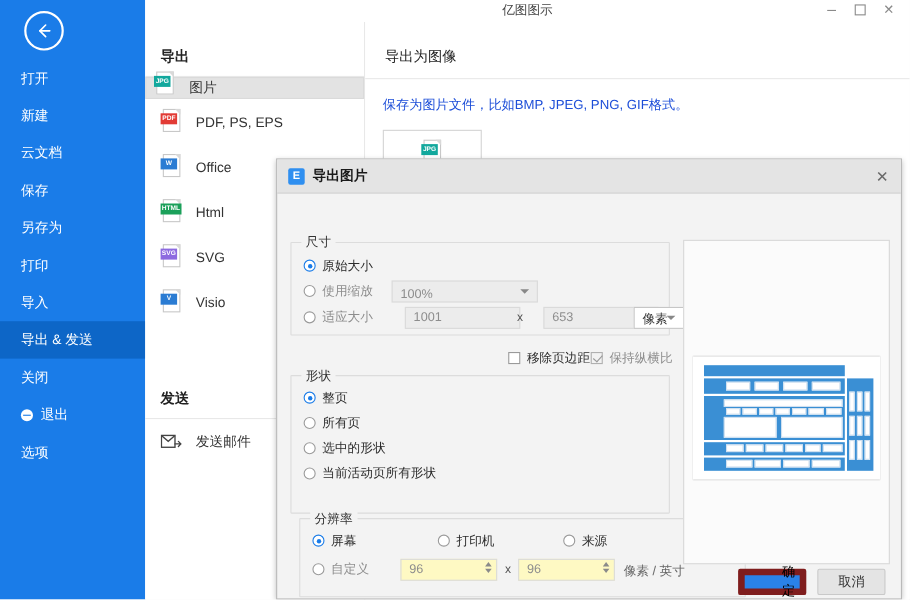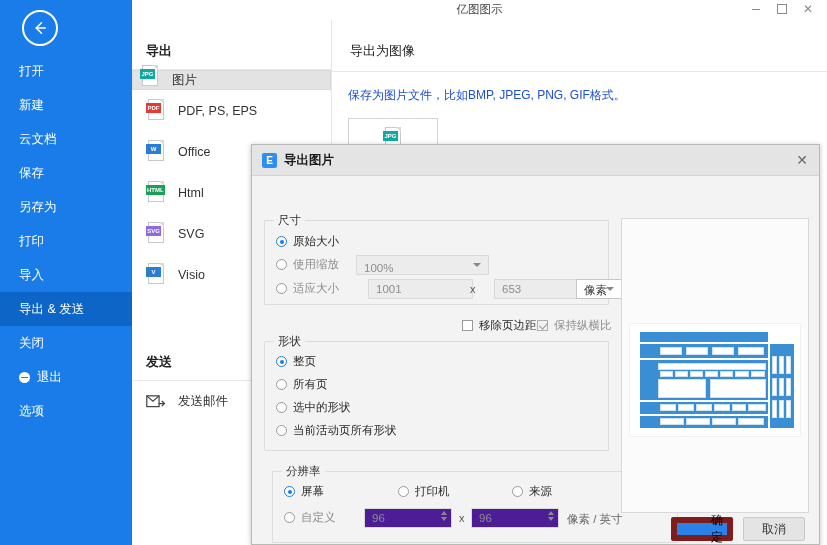--- a/index.html
+++ b/index.html
@@ -186,21 +186,21 @@
     position: absolute;
     border: 1px solid #dcdcdc; background: #f3f3f3;
     border-radius: 1px;
   }
   .fs-legend {
     position: absolute; top: -8px; left: 9px;
     background: #f3f3f3; padding: 0 4px;
     font-size: 11.5px; color: #333;
   }
   .fs-size  { left: 12px; top: 44px;  width: 345px; height: 85px; }
-  .fs-shape { left: 12px; top: 142px; width: 345px; height: 110px; padding-left: 28px; }
+  .fs-shape { left: 12px; top: 142px; width: 345px; height: 126px; padding-left: 28px; }
   .fs-res   { left: 20px; top: 265px; width: 406px; height: 72px; }
 
   
   .row { display: flex; align-items: center; }
   .rd {
     width: 11px; height: 11px; border-radius: 50%;
     border: 1px solid #9a9a9a; background: #fff;
     position: relative; flex: 0 0 auto; cursor: pointer;
   }
   .rd.on { border-color: #1a7ce8; }
@@ -237,21 +237,21 @@
     position: relative;
   }
   .sel .car {
     position: absolute; right: 7px; top: 50%;
     width: 0; height: 0; margin-top: -2px;
     border-left: 4px solid transparent; border-right: 4px solid transparent;
     border-top: 4px solid #888;
   }
   .sel.enabled { background: #ffffff; border-color: #c6c6c6; color: #333; }
   .spin {
-    height: 20px; background: #4c1d95; border: 1px solid #dadada;
+    height: 20px; background: #fef9c3; border: 1px solid #dadada;
     font-size: 11.5px; color: #8d8d8d;
     display: flex; align-items: center; padding-left: 7px;
     position: relative;
   }
   .spin .arrows {
     position: absolute; right: 4px; top: 2px;
     display: flex; flex-direction: column; gap: 2px;
   }
   .spin .arrows i {
     width: 0; height: 0;

